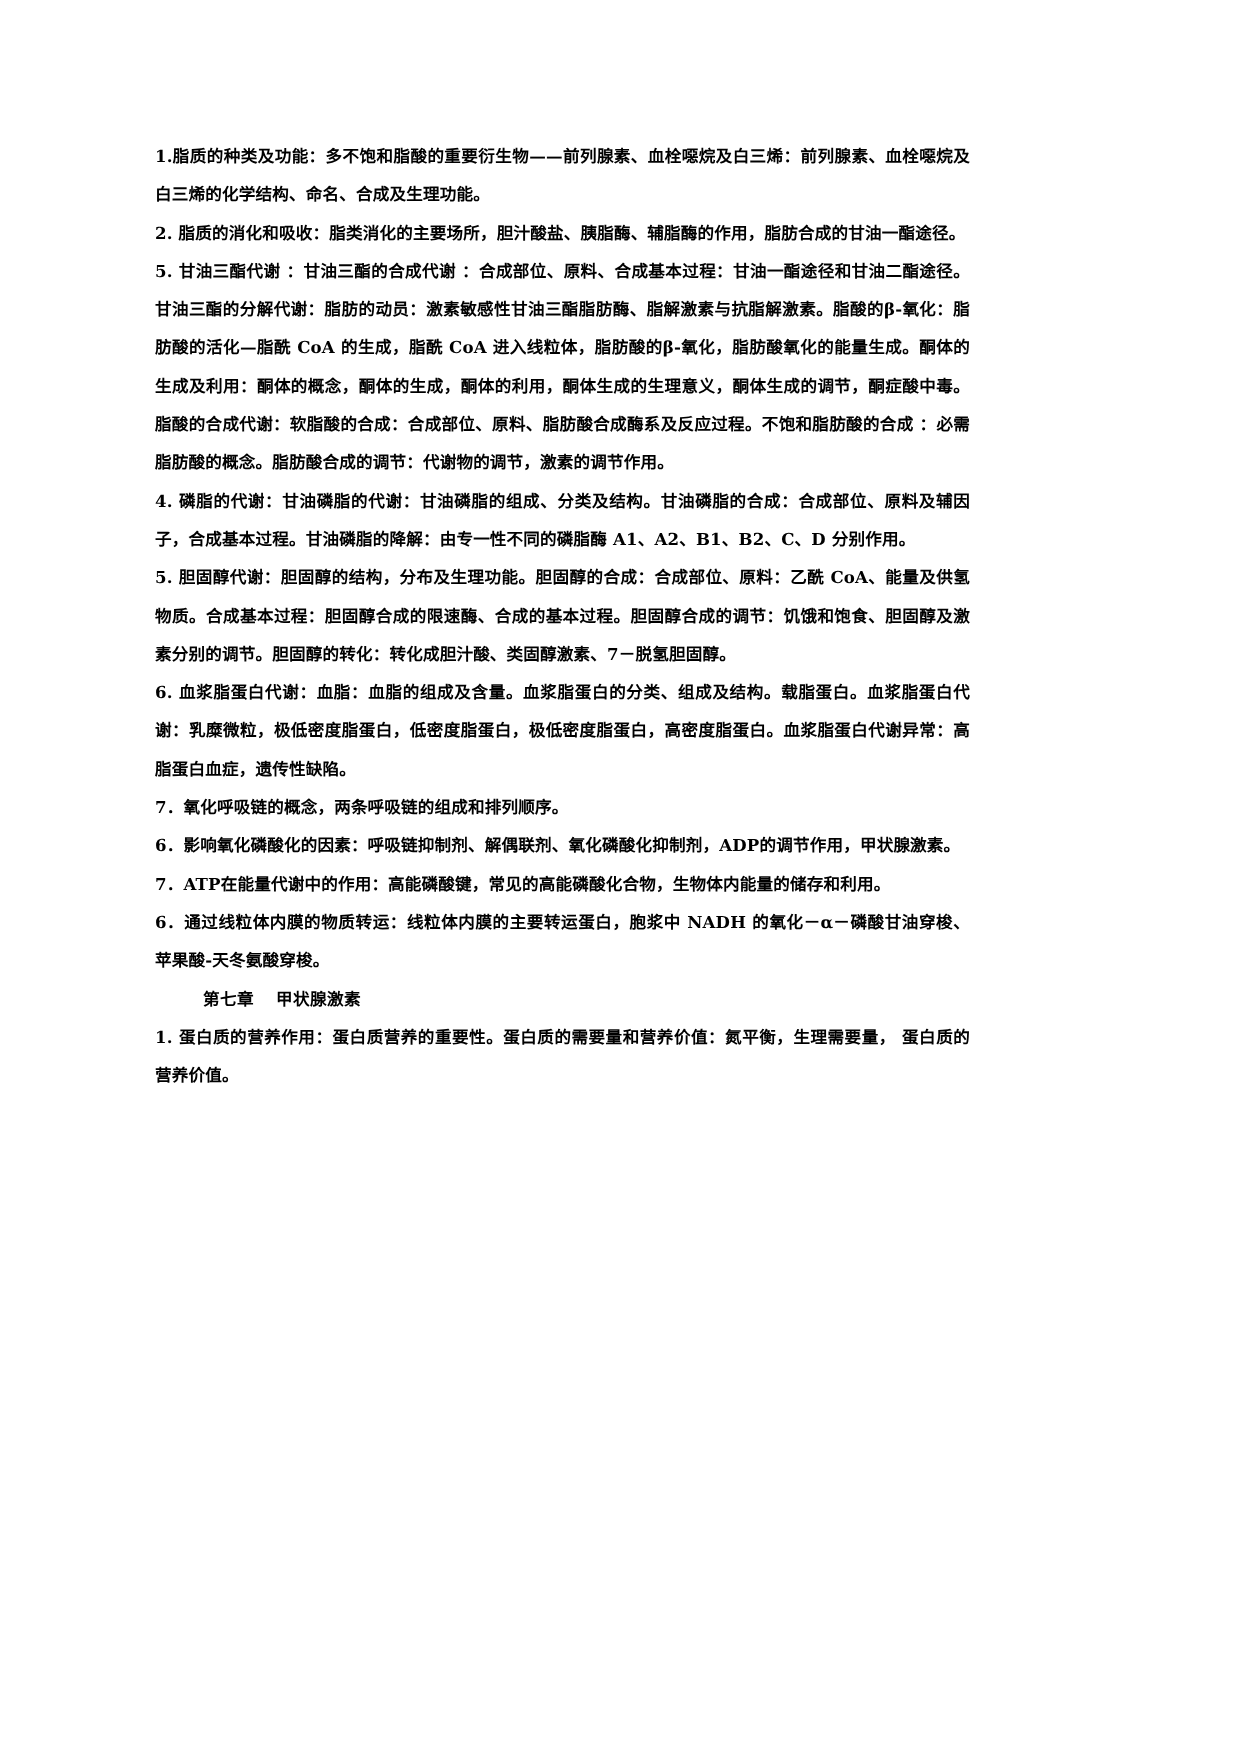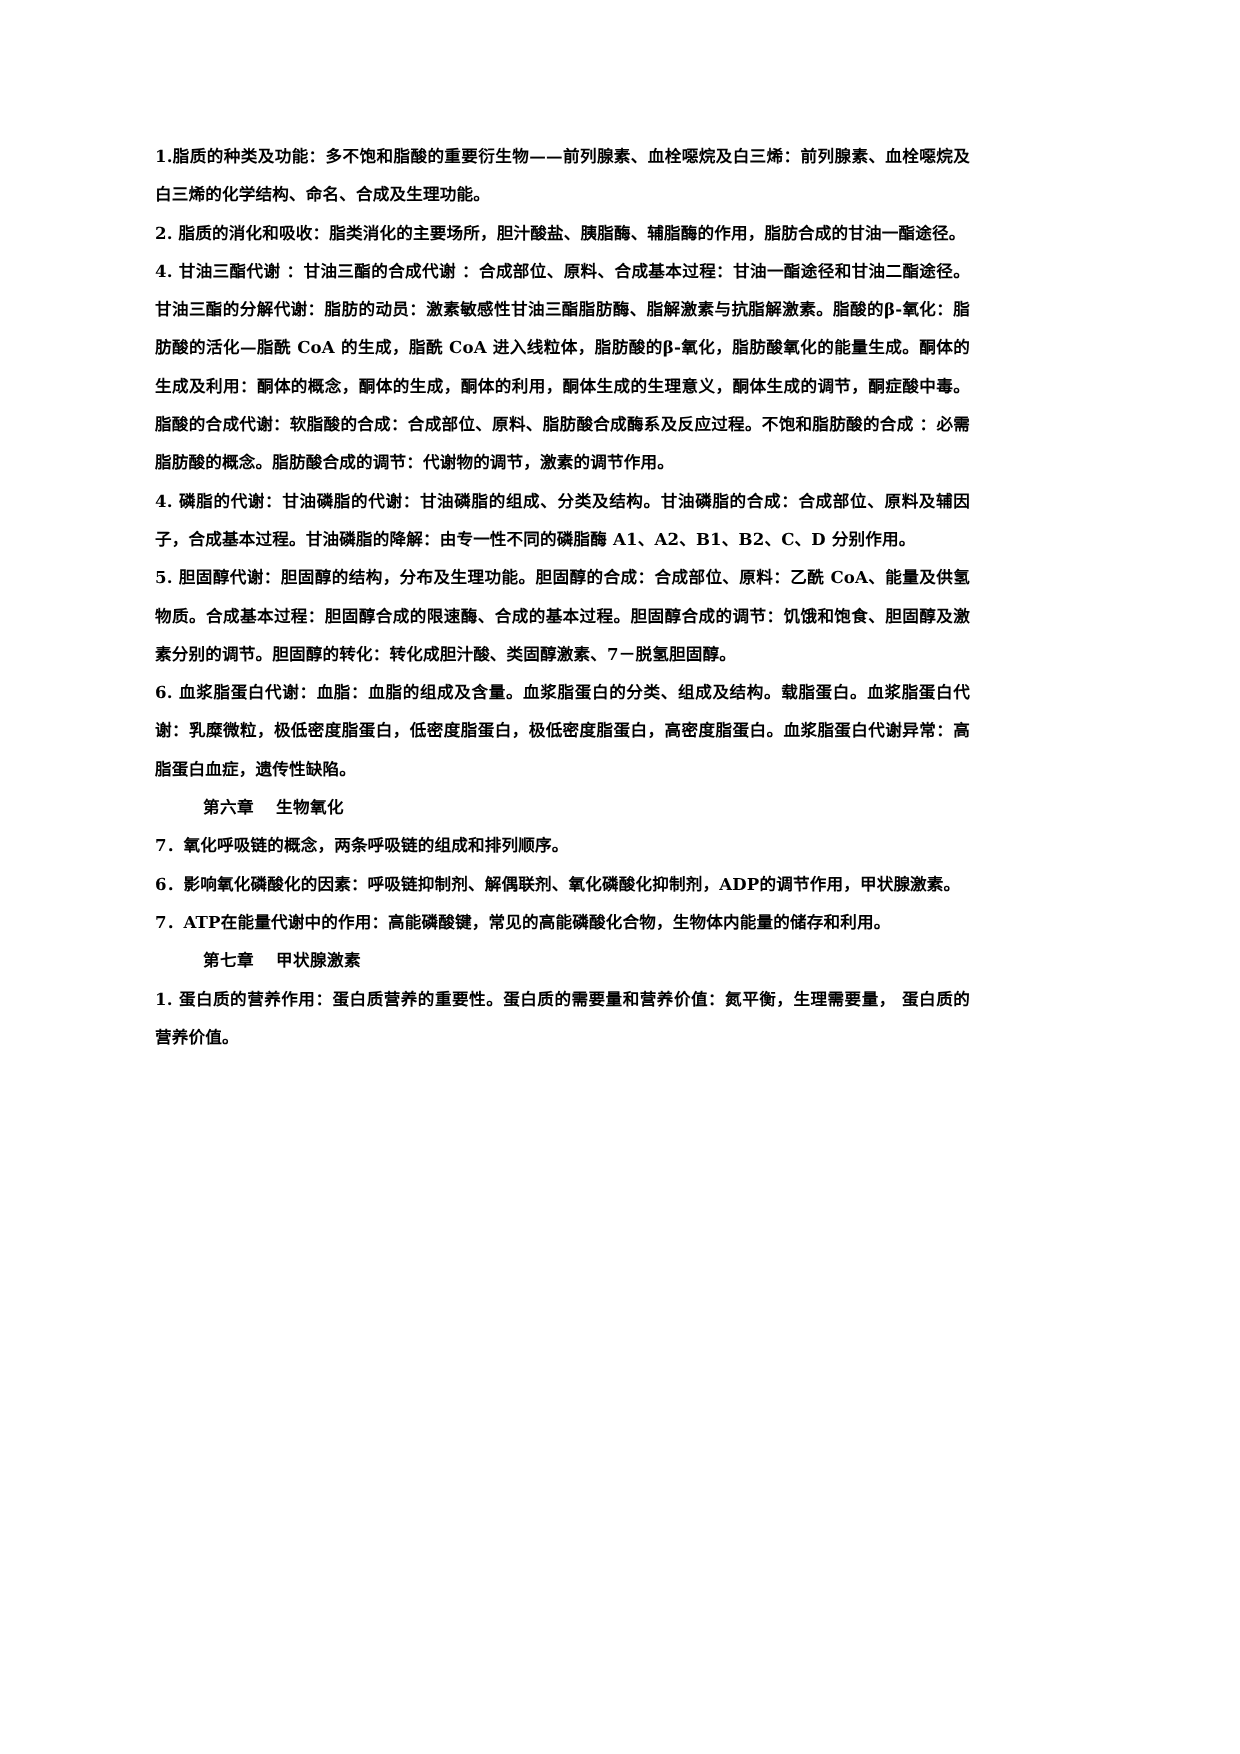--- a/index.html
+++ b/index.html
@@ -60,37 +60,37 @@
 </head>
 <body>
 
 <div class="page">
   <div class="content">
 
     <p class="para">1.脂质的种类及功能：多不饱和脂酸的重要衍生物——前列腺素、血栓噁烷及白三烯：前列腺素、血栓噁烷及白三烯的化学结构、命名、合成及生理功能。</p>
 
     <p class="para">2. 脂质的消化和吸收：脂类消化的主要场所，胆汁酸盐、胰脂酶、辅脂酶的作用，脂肪合成的甘油一酯途径。</p>
 
-    <p class="para">4. 甘油三酯代谢 ：甘油三酯的合成代谢 ：合成部位、原料、合成基本过程：甘油一酯途径和甘油二酯途径。甘油三酯的分解代谢：脂肪的动员：激素敏感性甘油三酯脂肪酶、脂解激素与抗脂解激素。脂酸的β-氧化：脂肪酸的活化—脂酰 CoA 的生成，脂酰 CoA 进入线粒体，脂肪酸的β-氧化，脂肪酸氧化的能量生成。酮体的生成及利用：酮体的概念，酮体的生成，酮体的利用，酮体生成的生理意义，酮体生成的调节，酮症酸中毒。脂酸的合成代谢：软脂酸的合成：合成部位、原料、脂肪酸合成酶系及反应过程。不饱和脂肪酸的合成 ：必需脂肪酸的概念。脂肪酸合成的调节：代谢物的调节，激素的调节作用。</p>
+    <p class="para">5. 甘油三酯代谢 ：甘油三酯的合成代谢 ：合成部位、原料、合成基本过程：甘油一酯途径和甘油二酯途径。甘油三酯的分解代谢：脂肪的动员：激素敏感性甘油三酯脂肪酶、脂解激素与抗脂解激素。脂酸的β-氧化：脂肪酸的活化—脂酰 CoA 的生成，脂酰 CoA 进入线粒体，脂肪酸的β-氧化，脂肪酸氧化的能量生成。酮体的生成及利用：酮体的概念，酮体的生成，酮体的利用，酮体生成的生理意义，酮体生成的调节，酮症酸中毒。脂酸的合成代谢：软脂酸的合成：合成部位、原料、脂肪酸合成酶系及反应过程。不饱和脂肪酸的合成 ：必需脂肪酸的概念。脂肪酸合成的调节：代谢物的调节，激素的调节作用。</p>
 
     <p class="para">4. 磷脂的代谢：甘油磷脂的代谢：甘油磷脂的组成、分类及结构。甘油磷脂的合成：合成部位、原料及辅因子，合成基本过程。甘油磷脂的降解：由专一性不同的磷脂酶 A1、A2、B1、B2、C、D 分别作用。</p>
 
     <p class="para">5. 胆固醇代谢：胆固醇的结构，分布及生理功能。胆固醇的合成：合成部位、原料：乙酰 CoA、能量及供氢物质。合成基本过程：胆固醇合成的限速酶、合成的基本过程。胆固醇合成的调节：饥饿和饱食、胆固醇及激素分别的调节。胆固醇的转化：转化成胆汁酸、类固醇激素、7－脱氢胆固醇。</p>
 
     <p class="para">6. 血浆脂蛋白代谢：血脂：血脂的组成及含量。血浆脂蛋白的分类、组成及结构。载脂蛋白。血浆脂蛋白代谢：乳糜微粒，极低密度脂蛋白，低密度脂蛋白，极低密度脂蛋白，高密度脂蛋白。血浆脂蛋白代谢异常：高脂蛋白血症，遗传性缺陷。</p>
 
-    <p class="chapter"><span>第六章</span><span class="gap"></span><span>生物氧化</span></p>
 
 
     <p class="para">7．氧化呼吸链的概念，两条呼吸链的组成和排列顺序。</p>
 
 
     <p class="para">6．影响氧化磷酸化的因素：呼吸链抑制剂、解偶联剂、氧化磷酸化抑制剂，ADP的调节作用，甲状腺激素。</p>
 
     <p class="para">7．ATP在能量代谢中的作用：高能磷酸键，常见的高能磷酸化合物，生物体内能量的储存和利用。</p>
 
+    <p class="para">6．通过线粒体内膜的物质转运：线粒体内膜的主要转运蛋白，胞浆中 NADH 的氧化－α－磷酸甘油穿梭、苹果酸-天冬氨酸穿梭。</p>
 
     <p class="chapter"><span>第七章</span><span class="gap"></span><span>甲状腺激素</span></p>
 
     <p class="para">1. 蛋白质的营养作用：蛋白质营养的重要性。蛋白质的需要量和营养价值：氮平衡，生理需要量， 蛋白质的营养价值。</p>
 
   </div>
 </div>
 
 </body></html>

